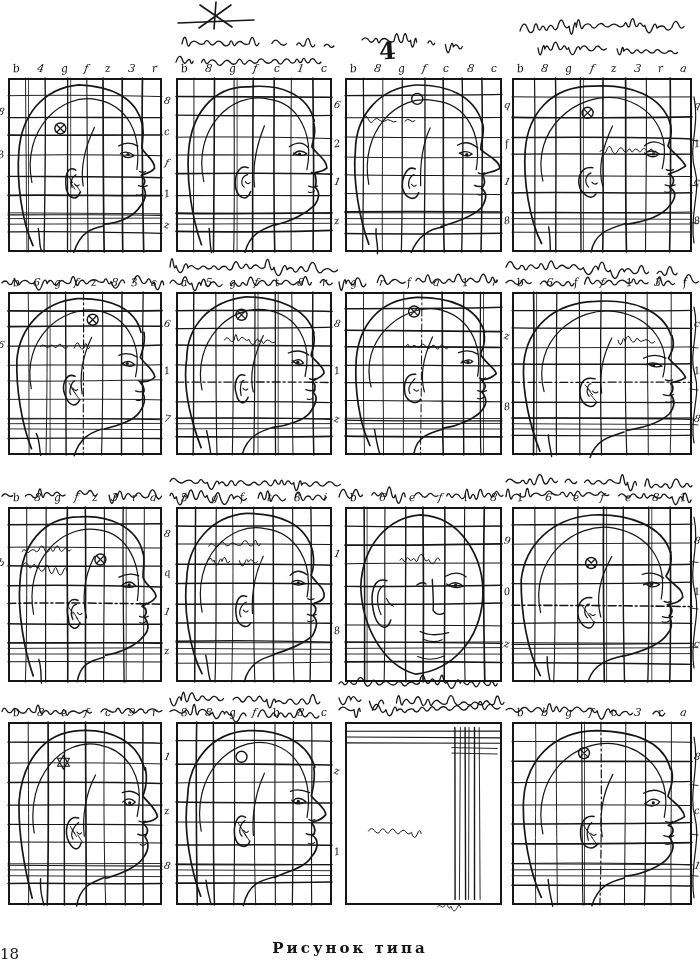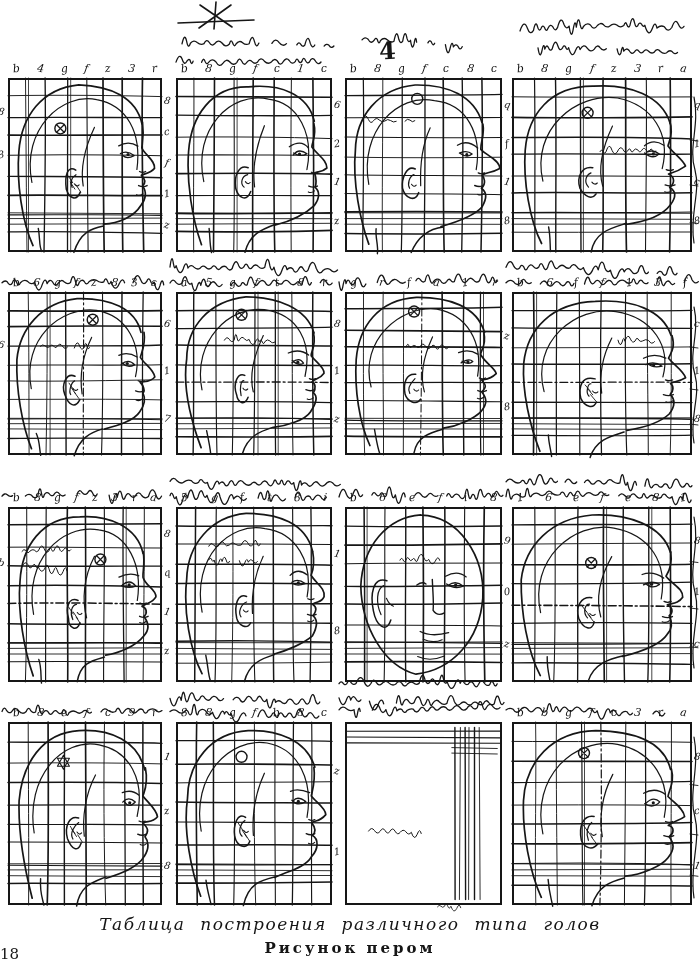--- a/index.html
+++ b/index.html
@@ -21,22 +21,21 @@
             font-size:17px;letter-spacing:1.5px;word-spacing:8px;}
   .caption2{position:absolute;left:0;top:939px;width:100%;text-align:center;font-weight:600;
             font-size:15px;letter-spacing:3px;}
   .pageno{position:absolute;left:0px;top:945px;font-size:15px;}
 </style>
 </head>
 <body>
 
 <div class="page">
   <div class="fig-number">4</div>
-  <div class="caption1">Таблица построения различного типа голов</div>
-  <div class="caption2">Рисунок пером</div>
+  <div class="caption2">Рисунок типа</div>
   <div class="pageno">18</div>
   <div id="art">
       <div class="panel" style="position: absolute; left: 8px; top: 78px; width: 154px; height: 174px;">
         <svg width="154" height="174" viewBox="0 0 154 174">
           <rect x="1" y="1" width="152" height="172" fill="none" stroke="#161616" stroke-width="2"></rect>
           <path d="M 17.5 0 C 18.0 52.2 18.3 121.8 19.0 174" fill="none" stroke="#161616" stroke-width="0.9327711809426547" stroke-linecap="round" stroke-linejoin="round"></path>
           <path d="M 20.5 0 L 20.5 174" fill="none" stroke="#161616" stroke-width="0.8" stroke-linecap="round" stroke-linejoin="round"></path>
           <path d="M 37.1 0 C 37.8 52.2 36.9 121.8 36.0 174" fill="none" stroke="#161616" stroke-width="1.3354449827224015" stroke-linecap="round" stroke-linejoin="round"></path>
           <path d="M 59.7 0 C 59.8 52.2 59.3 121.8 59.5 174" fill="none" stroke="#161616" stroke-width="1.2971545167267324" stroke-linecap="round" stroke-linejoin="round"></path>
           <path d="M 62.7 0 L 62.7 174" fill="none" stroke="#161616" stroke-width="0.8" stroke-linecap="round" stroke-linejoin="round"></path>

